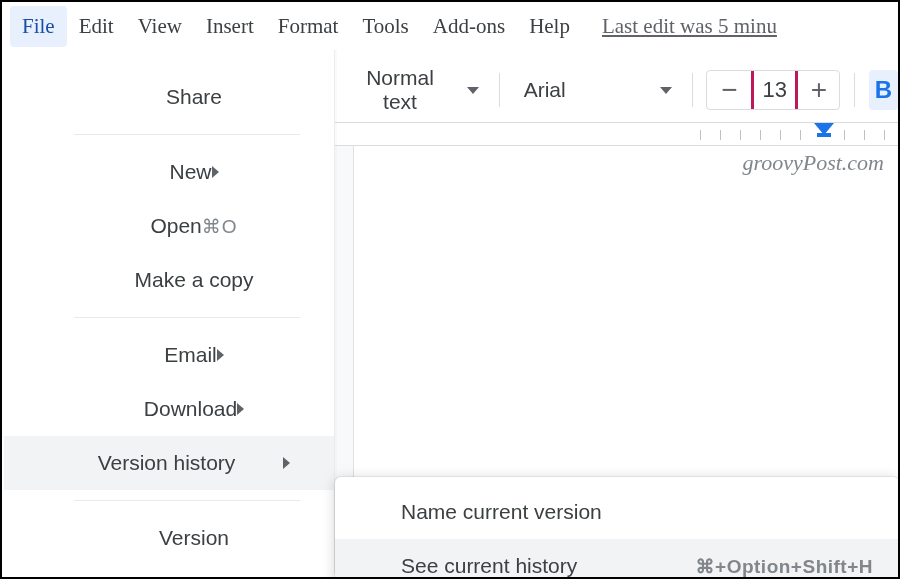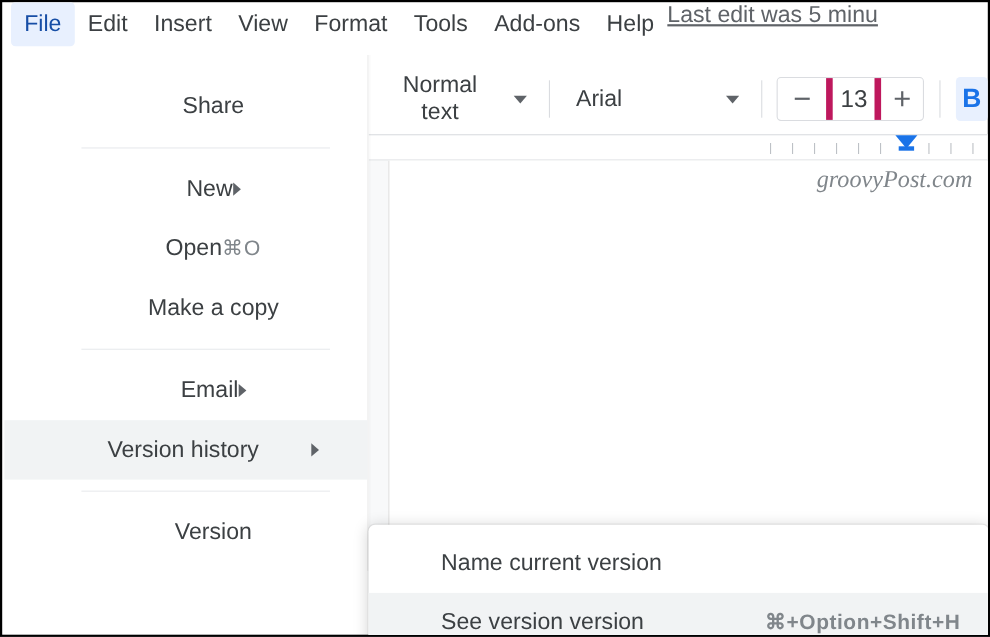--- a/index.html
+++ b/index.html
@@ -11,38 +11,39 @@
     background: #fff;
     color: #202124;
     overflow: hidden;
     position: relative;
     border: 2px solid #000;
   }
 
   
   .menubar {
     display: flex;
-    align-items: flex-start;
+    align-items: center;
     height: 48px;
     padding: 0 8px;
     font-size: 21px;
     color: #3c4043;
     white-space: nowrap;
+    font-family: Liberation Serif, serif;
   }
   .menubar .menu-btn {
     padding: 8px 12px;
     border-radius: 4px;
     cursor: default;
   }
   .menubar .menu-btn.active {
     background: #e8f0fe;
     color: #174ea6;
   }
   .menubar .edit-status {
-    margin-left: 0;
+    margin-left: 20px;
     color: #5f6368;
     text-decoration: underline;
     font-size: 21px;
   }
 
   
   .toolbar-wrap {
     position: absolute;
     left: 333px;
     top: 60px;
@@ -73,21 +74,21 @@
     border: 1px solid #dadce0;
     border-radius: 4px;
     height: 40px;
   }
   .stepper .cell {
     width: 44px; height: 100%;
     display: flex; align-items: center; justify-content: center;
     font-size: 22px; color: #3c4043;
   }
   .stepper .cell.btn { color: #5f6368; font-size: 28px; }
-  .stepper .cell + .cell { border-left: 6px solid #be185d; }
+  .stepper .cell + .cell { border-left: 3px solid #be185d; }
 
   .bold-btn {
     width: 44px; height: 40px;
     display: flex; align-items: center; justify-content: center;
     background: #e8f0fe;
     border-radius: 4px;
     font-weight: 800;
     font-size: 24px;
     color: #1a73e8;
   }
@@ -191,22 +192,22 @@
   }
   .sub-item.highlight { background: #f1f3f4; }
   .sub-item .shortcut { color: #80868b; font-size: 19px; font-weight: 600; letter-spacing: 0.5px; }
 </style>
 </head>
 <body>
 
 <div class="menubar">
   <div class="menu-btn active"><span>File</span></div>
   <div class="menu-btn"><span>Edit</span></div>
+  <div class="menu-btn"><span>View</span></div>
   <div class="menu-btn"><span>Insert</span></div>
-  <div class="menu-btn"><span>View</span></div>
   <div class="menu-btn"><span>Format</span></div>
   <div class="menu-btn"><span>Tools</span></div>
   <div class="menu-btn"><span>Add-ons</span></div>
   <div class="menu-btn"><span>Help</span></div>
   <a class="edit-status"><span>Last edit was 5 minu</span></a>
 </div>
 
 <div class="toolbar-wrap">
   <div class="pill" style="min-width:144px;">
     <span>Normal text</span>
@@ -273,32 +274,36 @@
   </div>
   <div class="dd-item">
     <span>Make a copy</span>
   </div>
   <div class="dd-divider"></div>
 
   <div class="dd-item">
     <span>Email</span>
     <span class="sub-tri"></span>
   </div>
+  <div class="dd-item">
+    <span>Download</span>
+    <span class="sub-tri"></span>
+  </div>
   <div class="dd-item highlight">
     <span>Version history</span>
     <span class="sub-tri"></span>
   </div>
   <div class="dd-divider"></div>
 
   <div class="dd-item">
     <span>Version</span>
   </div>
 </div>
 
 <div class="submenu">
   <div class="sub-item">
     <span>Name current version</span>
   </div>
   <div class="sub-item highlight">
-    <span>See version version</span>
+    <span>See current history</span>
     <span class="shortcut">⌘+Option+Shift+H</span>
   </div>
 </div>
 
 </body></html>

